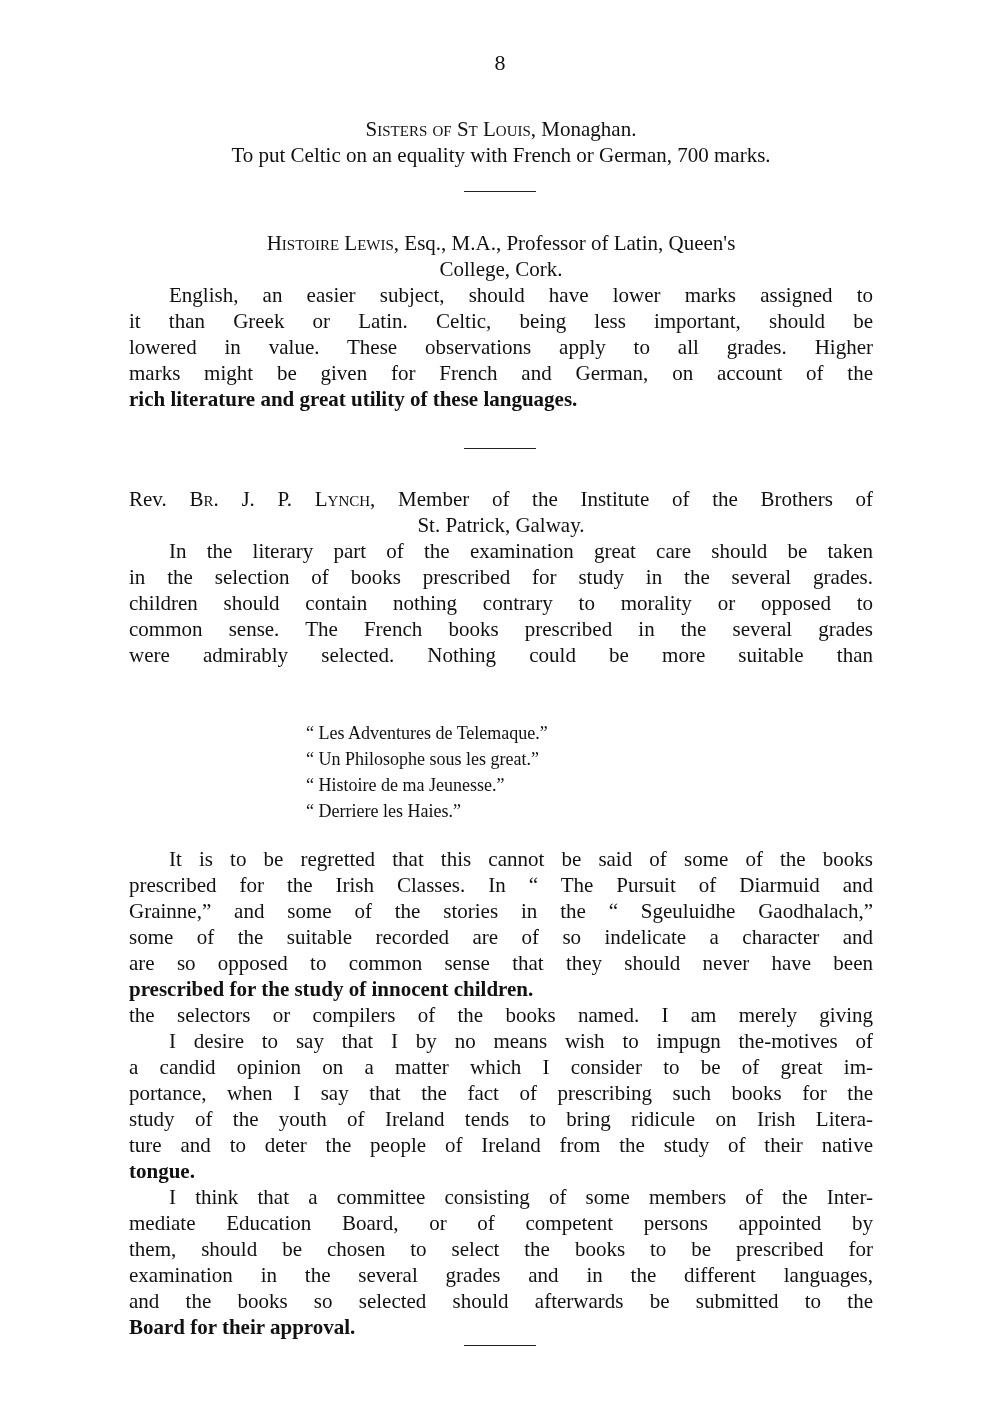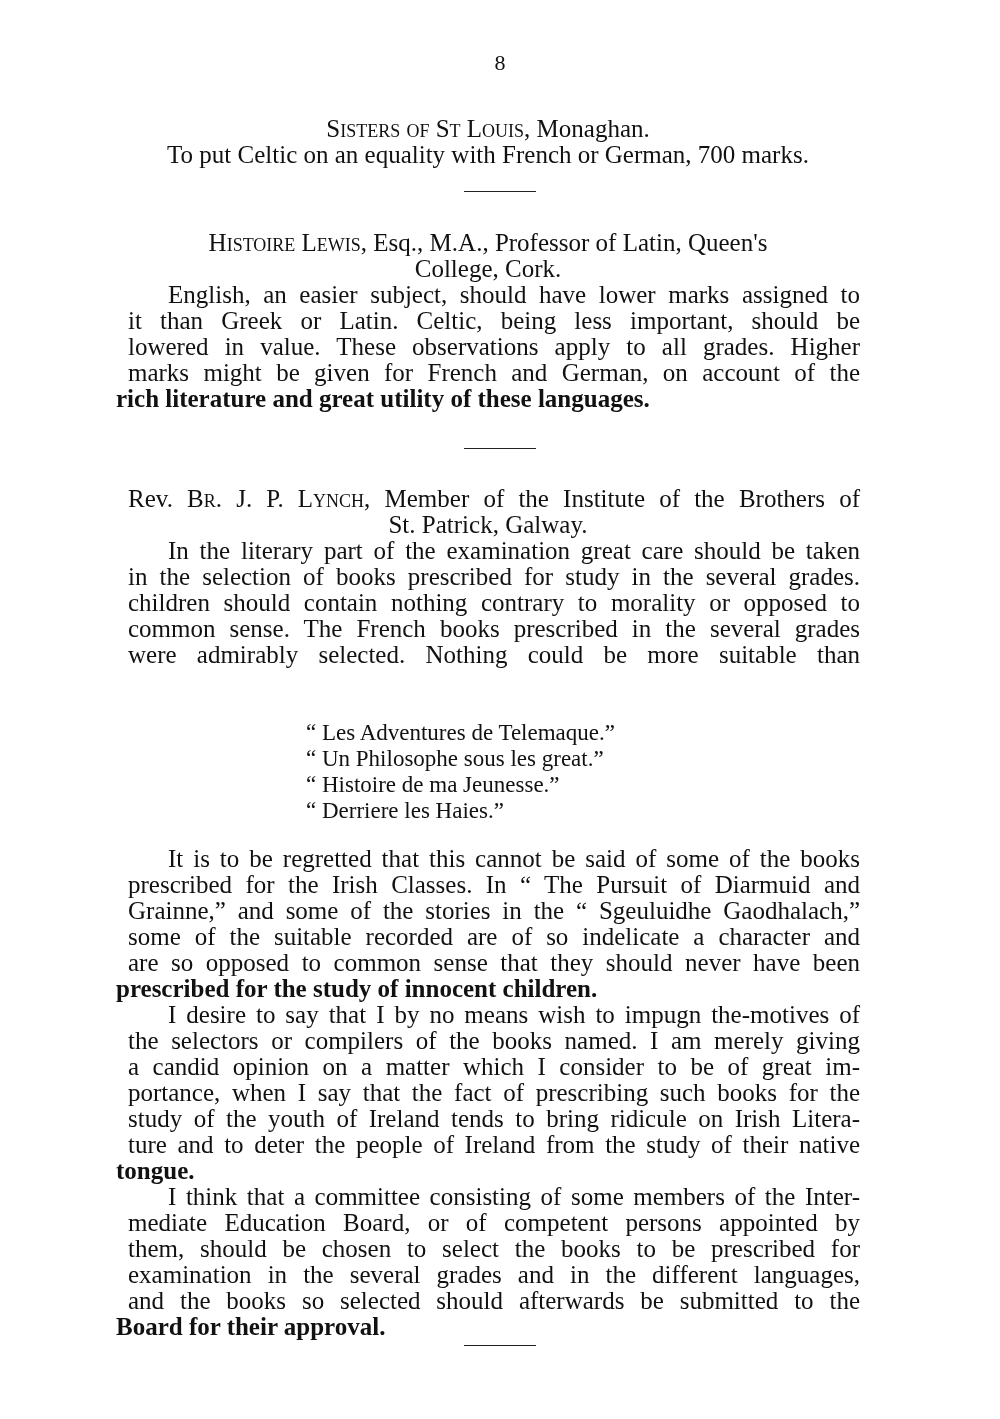--- a/index.html
+++ b/index.html
@@ -1,27 +1,27 @@
 <!DOCTYPE html>
 <html><head>
 <meta charset="utf-8">
 <style>
   html, body { margin: 0; padding: 0; background: #ffffff; }
   body { width: 1000px; height: 1419px; position: relative; overflow: hidden;
          font-family: "Liberation Serif", "DejaVu Serif", serif; color: #111; }
   .page-num { position: absolute; top: 50px; left: 0; width: 1000px; text-align: center; font-size: 22px; }
-  .block { position: absolute; left: 116px; width: 744px; font-size: 25px; line-height: 26px; }
+  .block { position: absolute; left: 129px; width: 744px; font-size: 21px; line-height: 26px; }
   .center { text-align: center; }
-  .just { text-align: justify; text-align-last: justify; margin-left: 12px; }
+  .just { text-align: justify; text-align-last: justify; }
   .last { text-align: left; text-align-last: left; font-weight: bold; }
   .indent { text-indent: 40px; }
   .sc { font-variant: small-caps; }
   .rule { position: absolute; width: 72px; height: 1px; background: #222; left: 464px; }
   .line { display: block; white-space: nowrap; }
-  .quote-list { position: absolute; left: 306px; font-size: 23px; line-height: 26px; }
+  .quote-list { position: absolute; left: 306px; font-size: 18px; line-height: 26px; }
 </style>
 </head>
 <body>
 
 <div class="page-num">8</div>
 
 <div class="block center" style="top:116px;">
   <span class="line"><span class="sc">Sisters of St Louis,</span><span> Monaghan.</span></span>
   <span class="line">To put Celtic on an equality with French or German, 700 marks.</span>
 </div>
@@ -55,22 +55,22 @@
   <div>“ Derriere les Haies.”</div>
 </div>
 
 <div class="block" style="top:846px;">
   <div class="just indent">It is to be regretted that this cannot be said of some of the books</div>
   <div class="just">prescribed for the Irish Classes.  In “ The Pursuit of Diarmuid and</div>
   <div class="just">Grainne,” and some of the stories in the “ Sgeuluidhe Gaodhalach,”</div>
   <div class="just">some of the suitable recorded are of so indelicate a character and</div>
   <div class="just">are so opposed to common sense that they should never have been</div>
   <div class="last">prescribed for the study of innocent children.</div>
+  <div class="just">the selectors or compilers of the books named.  I am merely giving</div>
   <div class="just indent">I desire to say that I by no means wish to impugn the-motives of</div>
-  <div class="just">the selectors or compilers of the books named.  I am merely giving</div>
   <div class="just">a candid opinion on a matter which I consider to be of great im-</div>
   <div class="just">portance, when I say that the fact of prescribing such books for the</div>
   <div class="just">study of the youth of Ireland tends to bring ridicule on Irish Litera-</div>
   <div class="just">ture and to deter the people of Ireland from the study of their native</div>
   <div class="last">tongue.</div>
   <div class="just indent">I think that a committee consisting of some members of the Inter-</div>
   <div class="just">mediate Education Board, or of competent persons appointed by</div>
   <div class="just">them, should be chosen to select the books to be prescribed for</div>
   <div class="just">examination in the several grades and in the different languages,</div>
   <div class="just">and the books so selected should afterwards be submitted to the</div>

